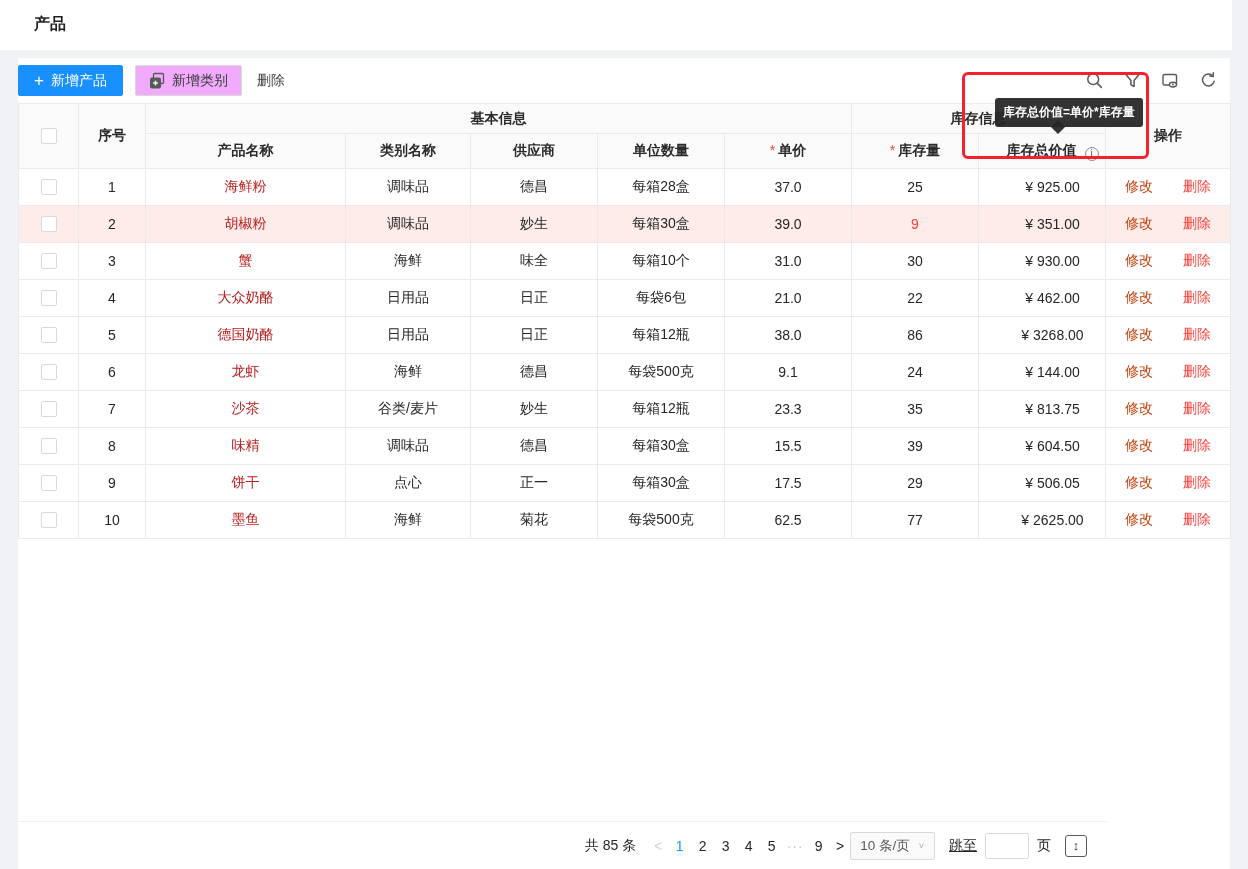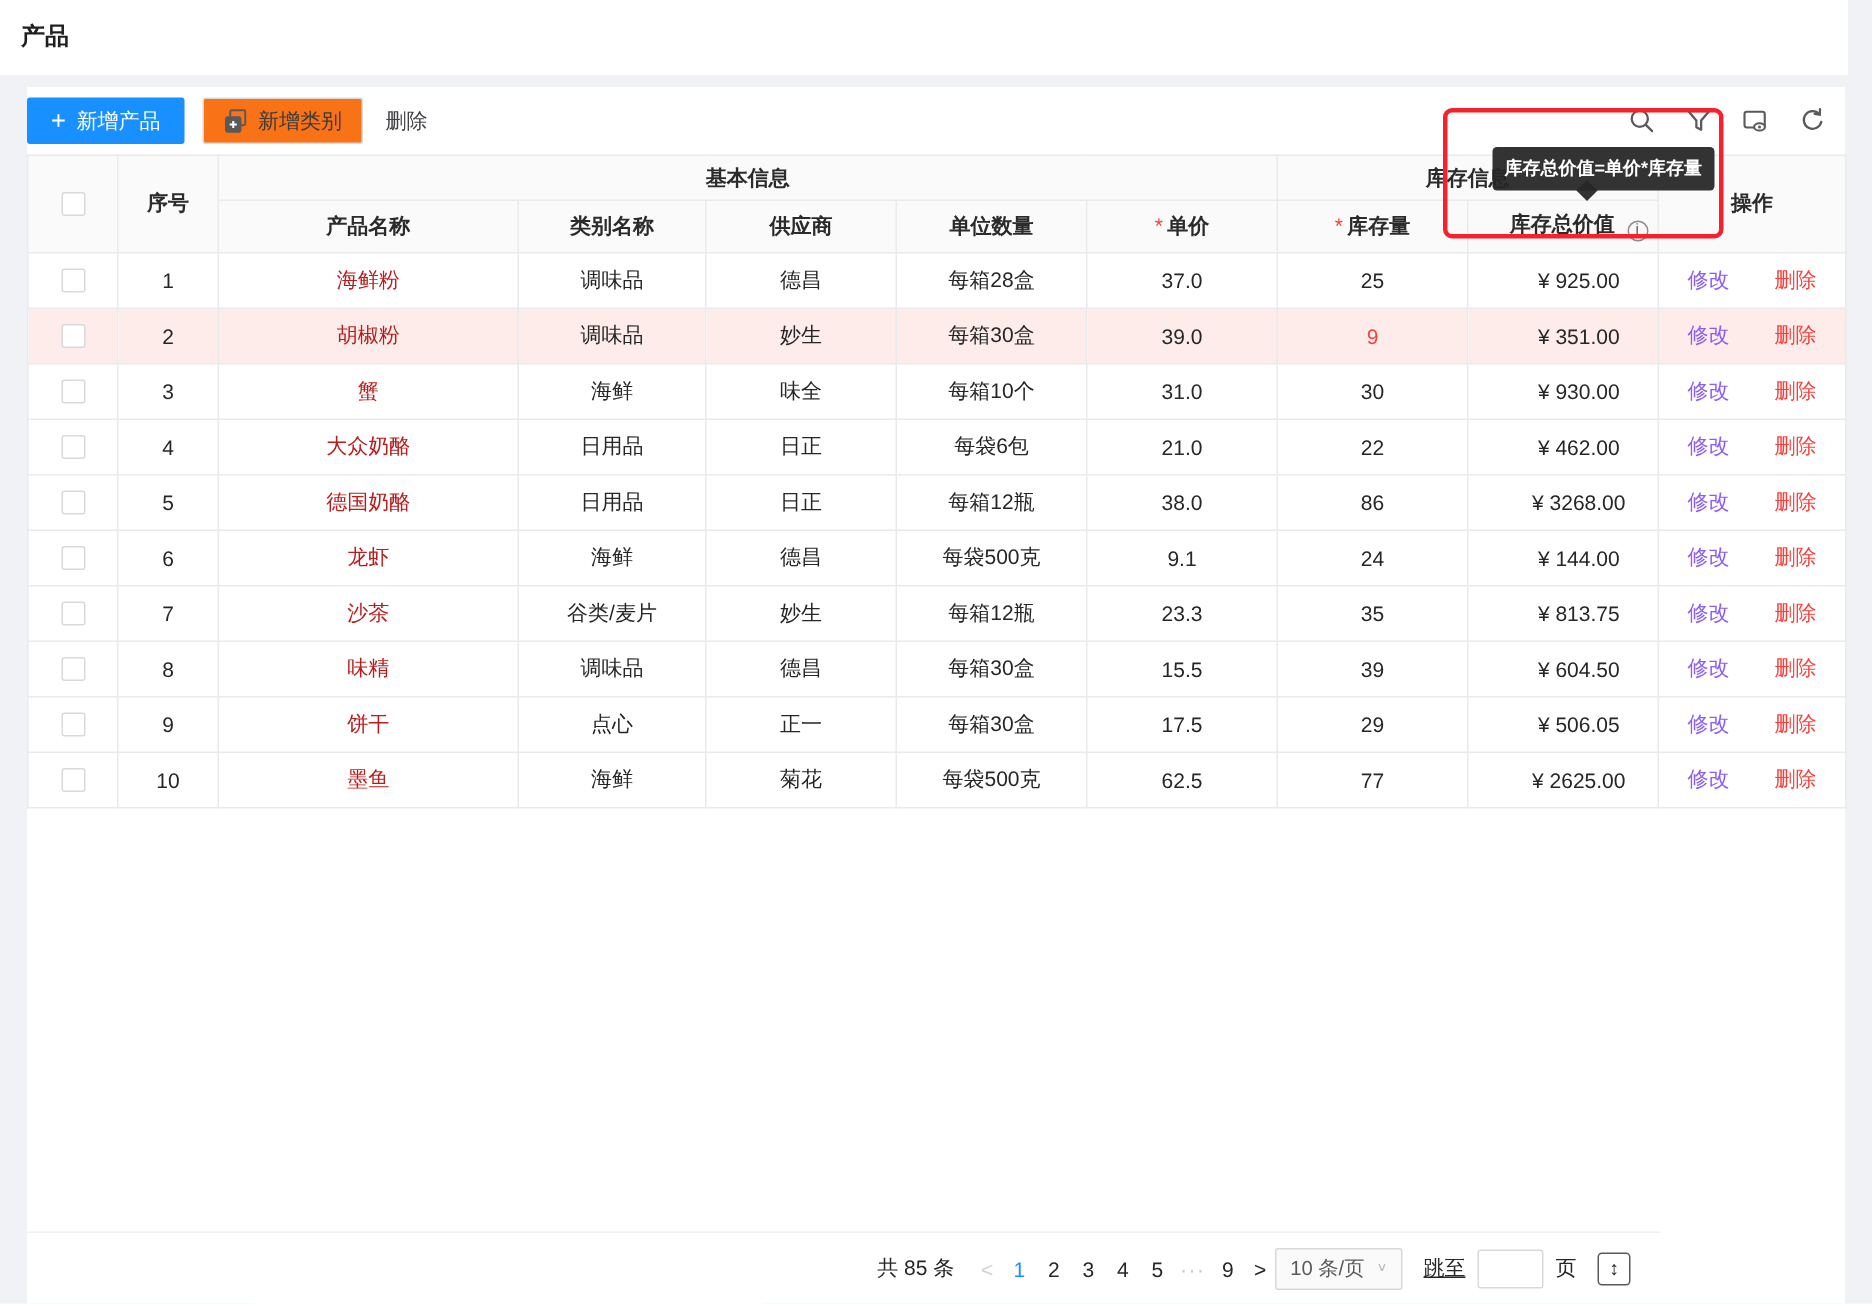--- a/index.html
+++ b/index.html
@@ -4,32 +4,32 @@
 <style>
   * { box-sizing: border-box; }
   html,body { margin:0; padding:0; }
   body {
     width:1248px; height:869px; position:relative; overflow:hidden;
     background:#f0f2f5;
     font-family:"Liberation Sans","DejaVu Sans",sans-serif;
     font-size:14px; color:#262626;
   }
   
-  .page-header { position:absolute; top:0; left:0; width:1232px; height:50px; background:#fff; }
+  .page-header { position:absolute; top:0; left:0; width:1232px; height:50px; background:#fff;padding-left:20px; }
   .page-title { margin:0; padding:14px 0 0 14px; font-size:16px; font-weight:700; color:#1f1f1f; }
 
   
   .card { position:absolute; left:18px; top:58px; width:1212px; height:811px; background:#fff; }
 
   
   .toolbar { position:relative; height:45px; display:flex; align-items:flex-start; padding-top:7px; }
   .btn { height:31px; display:inline-flex; align-items:center; border-radius:2px; cursor:pointer; font-size:14px; }
   .btn-primary { background:#1890ff; color:#fff; padding:0 15px; border:1px solid #1890ff; }
   .btn-primary .plus { font-size:17px; margin-right:7px; font-weight:400; line-height:1; }
-  .btn-default { background:#f97316; color:#3a3a3a; padding:0 13px; border:1px solid #d9d9d9; margin-left:12px; }
+  .btn-default { background:#f0abfc; color:#3a3a3a; padding:0 13px; border:1px solid #d9d9d9; margin-left:12px; }
   .btn-default svg { margin-right:7px; }
   .toolbar-delete { margin-left:15px; color:#404045; cursor:pointer; padding-top:7px; }
   .toolbar-icons { position:absolute; right:12px; top:13px; display:flex; gap:19px; align-items:center; }
   .toolbar-icons .ticon { width:19px; height:19px; cursor:pointer; display:block; }
 
   
   table { border-collapse:collapse; table-layout:fixed; width:1212px; }
   th, td { border:1px solid #e8eaec; padding:0 4px; text-align:center; font-size:14px; color:#262626; overflow:hidden; white-space:nowrap; }
   thead th { background:#fafafa; font-weight:600; color:#2b2b2b; }
   tr.group-row th { height:30px; }
@@ -37,21 +37,21 @@
   tbody td { height:37px; background:#fff; }
   .cb { width:16px; height:16px; border:1px solid #d9d9d9; border-radius:2px; background:#fff; margin:0 auto; cursor:pointer; }
   .req { color:#f5413d; margin-right:3px; font-weight:400; }
   .info-i { display:inline-block; width:14px; height:14px; line-height:12px; border:1px solid #8c8c8c; border-radius:50%;
             font-size:10px; color:#595959; margin-left:8px; vertical-align:-2px; text-align:center; font-weight:400; cursor:pointer; }
   .info-i::before { content:"i"; }
   .col-left { text-align:center; padding-left:25px; }
   a.link-name { color:#b91c1c; text-decoration:none; cursor:pointer; }
   .row-danger td { background:#fdecea; }
   .text-danger { color:#f5413d; }
-  a.link-edit { color:#8b5cf6; text-decoration:none; margin-right:30px; cursor:pointer; }
+  a.link-edit { color:#c2410c; text-decoration:none; margin-right:30px; cursor:pointer; }
   a.link-del  { color:#f5413d; text-decoration:none; cursor:pointer; }
 
   
   .footer { position:absolute; left:0; top:763px; width:1089px; height:48px; border-top:1px solid #f0f0f0;
             display:flex; align-items:center; justify-content:flex-end; padding-right:20px; }
   .pg-total { margin-right:12px; }
   .pg-arrow { min-width:20px; text-align:center; cursor:pointer; font-size:14px; }
   .pg-arrow.disabled { color:#cfd3d8; cursor:default; }
   .pg-num { min-width:21px; text-align:center; margin:0 1px; cursor:pointer; }
   .pg-num.current { color:#1890ff; }

